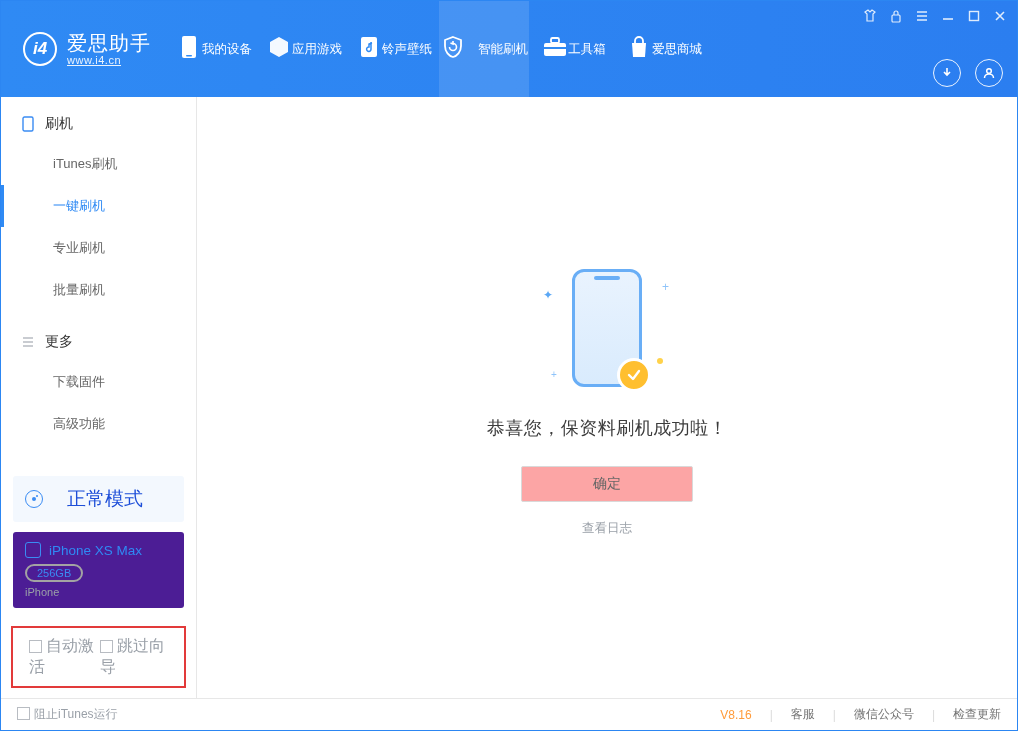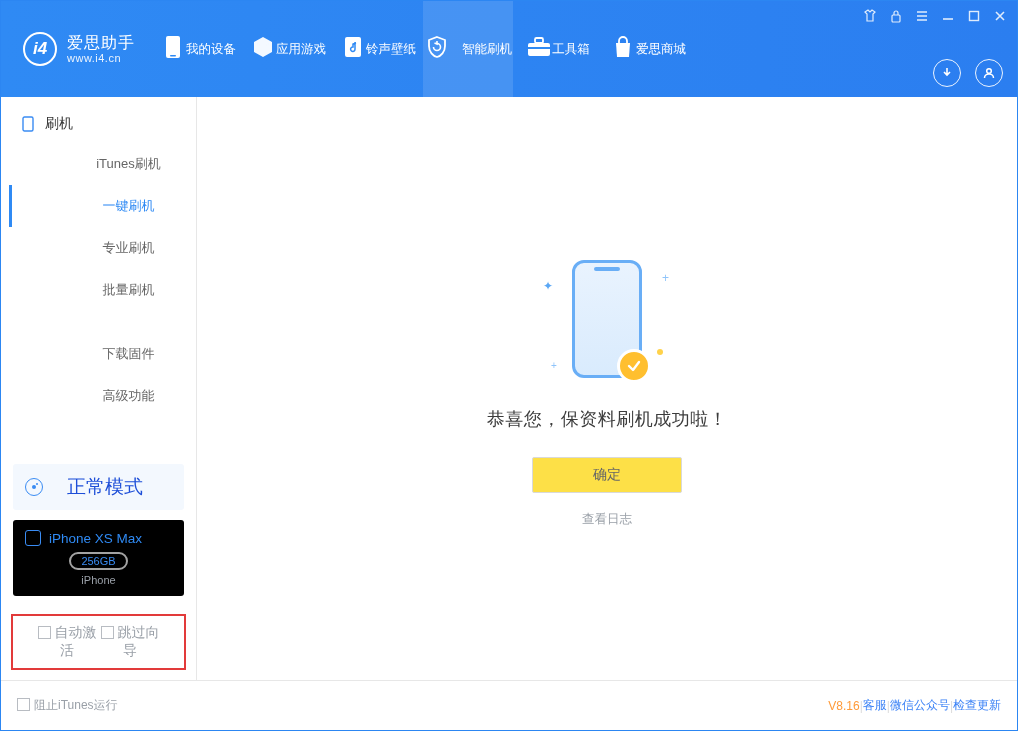--- a/index.html
+++ b/index.html
@@ -2,66 +2,66 @@
 <html><head>
 <meta charset="utf-8">
 <style>
   * { box-sizing: border-box; margin: 0; padding: 0; }
   html, body { width: 1018px; height: 731px; font-family: "Microsoft YaHei", Arial, sans-serif; overflow: hidden; background: #fff; }
   .window { width: 1018px; height: 731px; border: 1px solid #2c86f2; display: flex; flex-direction: column; }
   
   .header { height: 96px; background: linear-gradient(90deg,#2f8af4 0%,#2b7ef0 100%); display: flex; align-items: stretch; color: #fff; position: relative; }
   .logo-block { display: flex; align-items: center; padding: 0 18px 0 22px; }
   .logo-circle { width: 34px; height: 34px; border:2.5px solid #fff; border-radius:50%; display:flex; align-items:center; justify-content:center; font-weight:bold; font-size:17px; font-style:italic; margin-right:10px; }
-  .logo-text-ch { font-size: 16px; font-weight: 500; letter-spacing:1px; line-height:1.1; }
-  .logo-text-en { font-size: 11px; opacity: .9; letter-spacing:.5px; }
+  .logo-text-ch { font-size: 20px; font-weight: 500; letter-spacing:1px; line-height:1.1; }
+  .logo-text-en { font-size: 11px; opacity: .9; letter-spacing:.5px;text-decoration:underline; }
   .tabs { display:flex; align-items:stretch; }
   .tab { width: 90px; display:flex; align-items:center; justify-content:center; cursor:pointer; position:relative; }
   .tab.active { background: rgba(255,255,255,0.12); gap: 12px; }
   .tab .tab-icon { width:26px; height:26px; margin-bottom:4px; display:flex; align-items:center; justify-content:center; }
   .tab .tab-label { font-size:12.5px; }
   .header-right { position:absolute; right:8px; top:6px; display:flex; gap:8px; align-items:center; }
   .win-btn { width:18px; height:18px; display:flex; align-items:center; justify-content:center; cursor:pointer; color:#fff; opacity:.85; }
   .header-right-lower { position:absolute; right:14px; bottom:10px; display:flex; gap:14px; align-items:center; }
   .circ-btn { width:28px; height:28px; border:1.5px solid rgba(255,255,255,.9); border-radius:50%; display:flex; align-items:center; justify-content:center; cursor:pointer; }
   
   .body { flex:1; display:flex; min-height:0; }
-  .sidebar { width:196px; border-right:1px solid #e7e7e7; display:flex; flex-direction:column; background:#fff;text-align:center; }
+  .sidebar { width:196px; border-right:1px solid #e7e7e7; display:flex; flex-direction:column; background:#fff; }
   .side-section { padding: 18px 0 4px 0; }
   .side-head { display:flex; align-items:center; gap:10px; padding: 0 20px 10px 20px; font-size:14px; color:#333; }
   .side-head .ic { width:14px; height:14px; display:flex; align-items:center; justify-content:center; color:#3a8cf3; }
-  .side-item { padding: 12px 0 12px 52px; font-size:13px; color:#666; cursor:pointer; position:relative;margin-left:8px; }
+  .side-item { padding: 12px 0 12px 52px; font-size:13px; color:#666; cursor:pointer; position:relative; }
   .side-item.active { color:#2f8af4; }
   .side-item.active::before { content:""; position:absolute; left:0; top:0; bottom:0; width:3px; background:#2f8af4; }
   .side-spacer { flex:1; }
   .mode-card { margin: 0 12px 10px 12px; background:#f3f8fe; border-radius:3px; padding:10px 12px; display:flex; align-items:center; gap:24px; font-size:19px; color:#1d4ed8; }
   .mode-ic { width:18px; height:18px; border:1.5px solid #3a8cf3; border-radius:50%; display:flex; align-items:center; justify-content:center; color:#3a8cf3; font-size:10px;}
-  .device-card { margin: 0 12px 12px 12px; background:#000000; border-radius:3px; padding:10px 12px; }
+  .device-card { margin: 0 12px 12px 12px; background:#4c1d95; border-radius:3px; padding:10px 12px; }
   .dev-row1 { display:flex; align-items:center; gap:8px; font-size:13.5px; color:#2f8af4; font-weight:500; }
   .dev-ic { width:16px; height:16px; border:1.5px solid #3a8cf3; border-radius:3px; display:inline-block; position:relative;}
   .dev-cap { display:inline-block; margin-top:6px; padding:1px 10px; border:2px solid #a3a3a3; border-radius:10px; font-size:11px; color:#3a8cf3; }
   .dev-sub { margin-top:4px; font-size:11px; color:#9aa0a8; }
-  .opt-box { margin:6px 10px 10px 10px; border:2px solid #e23a3a; padding:8px 24px; display:flex; align-items:center; gap:3px; font-size:14px; color:#9aa0a8; }
+  .opt-box { margin:6px 10px 10px 10px; border:2px solid #e23a3a; padding:8px 16px; display:flex; align-items:center; gap:3px; font-size:16px; color:#9aa0a8; }
   .cb { width:13px; height:13px; border:1px solid #b8bcc2; display:inline-block; margin-right:4px; vertical-align:-2px;}
   
   .main { flex:1; display:flex; flex-direction:column; align-items:center; justify-content:center; gap:18px; background:#fff; }
   .phone-wrap { position:relative; width:180px; height:140px; display:flex; align-items:center; justify-content:center;}
   .spark { position:absolute; color:#5aa7f5; font-size:12px; }
   .dot-y { position:absolute; width:6px; height:6px; border-radius:50%; background:#ffd24a; }
   .phone { width:70px; height:118px; border:3px solid #69aef6; border-radius:12px; background: linear-gradient(#e9f3fe,#d9ebfd); position:relative; }
   .phone .notch { position:absolute; top:4px; left:50%; transform:translateX(-50%); width:26px; height:4px; background:#69aef6; border-radius:3px; }
   .badge { position:absolute; right:-12px; bottom:-8px; width:34px; height:34px; border-radius:50%; background:#ffbf2f; border:3px solid #fff; display:flex; align-items:center; justify-content:center; color:#fff; }
   .msg { font-size:18px; color:#3c3c3c; letter-spacing:.5px; }
-  .ok-btn { margin-top:8px; width:150px; height:36px; border:1px solid #d9d9d9; background:#fde047; color:#666; font-size:14px; cursor:pointer; border-radius:2px;}
+  .ok-btn { margin-top:8px; width:172px; height:36px; border:1px solid #d9d9d9; background:#fca5a5; color:#666; font-size:14px; cursor:pointer; border-radius:2px;}
   .log-link { color:#9aa0a8; font-size:12.5px; cursor:pointer; }
   
-  .footer { height:50px; border-top:1px solid #e7e7e7; display:flex; align-items:center; padding: 0 16px; font-size:12px; color:#9aa0a8; }
+  .footer { height:32px; border-top:1px solid #e7e7e7; display:flex; align-items:center; padding: 0 16px; font-size:12px; color:#9aa0a8; gap:18px; }
   .footer .sp { flex:1; }
   .footer .divider { color:#dcdcdc; }
-  .footer .flink { cursor:pointer; color:#3b82f6; }
+  .footer .flink { cursor:pointer; color:#737373; }
   .ver { color:#ff9b3a; }
 </style>
 </head>
 <body>
 
 <div class="window">
 
   <div class="header">
     <div class="logo-block">
       <div class="logo-circle">i4</div>
@@ -186,20 +186,28 @@
               </svg>
             </span>
           <span>刷机</span>
         </div>
         <div class="side-item">iTunes刷机</div>
         <div class="side-item active">一键刷机</div>
         <div class="side-item">专业刷机</div>
         <div class="side-item">批量刷机</div>
       </div>
       <div class="side-section">
+        <div class="side-head">
+          <span class="ic" style="color:#b8bcc2;">
+              <svg width="12" height="12" viewBox="0 0 12 12">
+                <path d="M1 2 H11 M1 6 H11 M1 10 H11" stroke="#b8bcc2" stroke-width="1.6"></path>
+              </svg>
+            </span>
+          <span>更多</span>
+        </div>
         <div class="side-item">下载固件</div>
         <div class="side-item">高级功能</div>
       </div>
       <div class="side-spacer"></div>
       <div class="mode-card">
         <span class="mode-ic">
             <svg width="10" height="10" viewBox="0 0 10 10">
               <circle cx="5" cy="5" r="2" fill="#3a8cf3"></circle>
               <circle cx="8" cy="2" r="1" fill="#3a8cf3"></circle>
             </svg>

